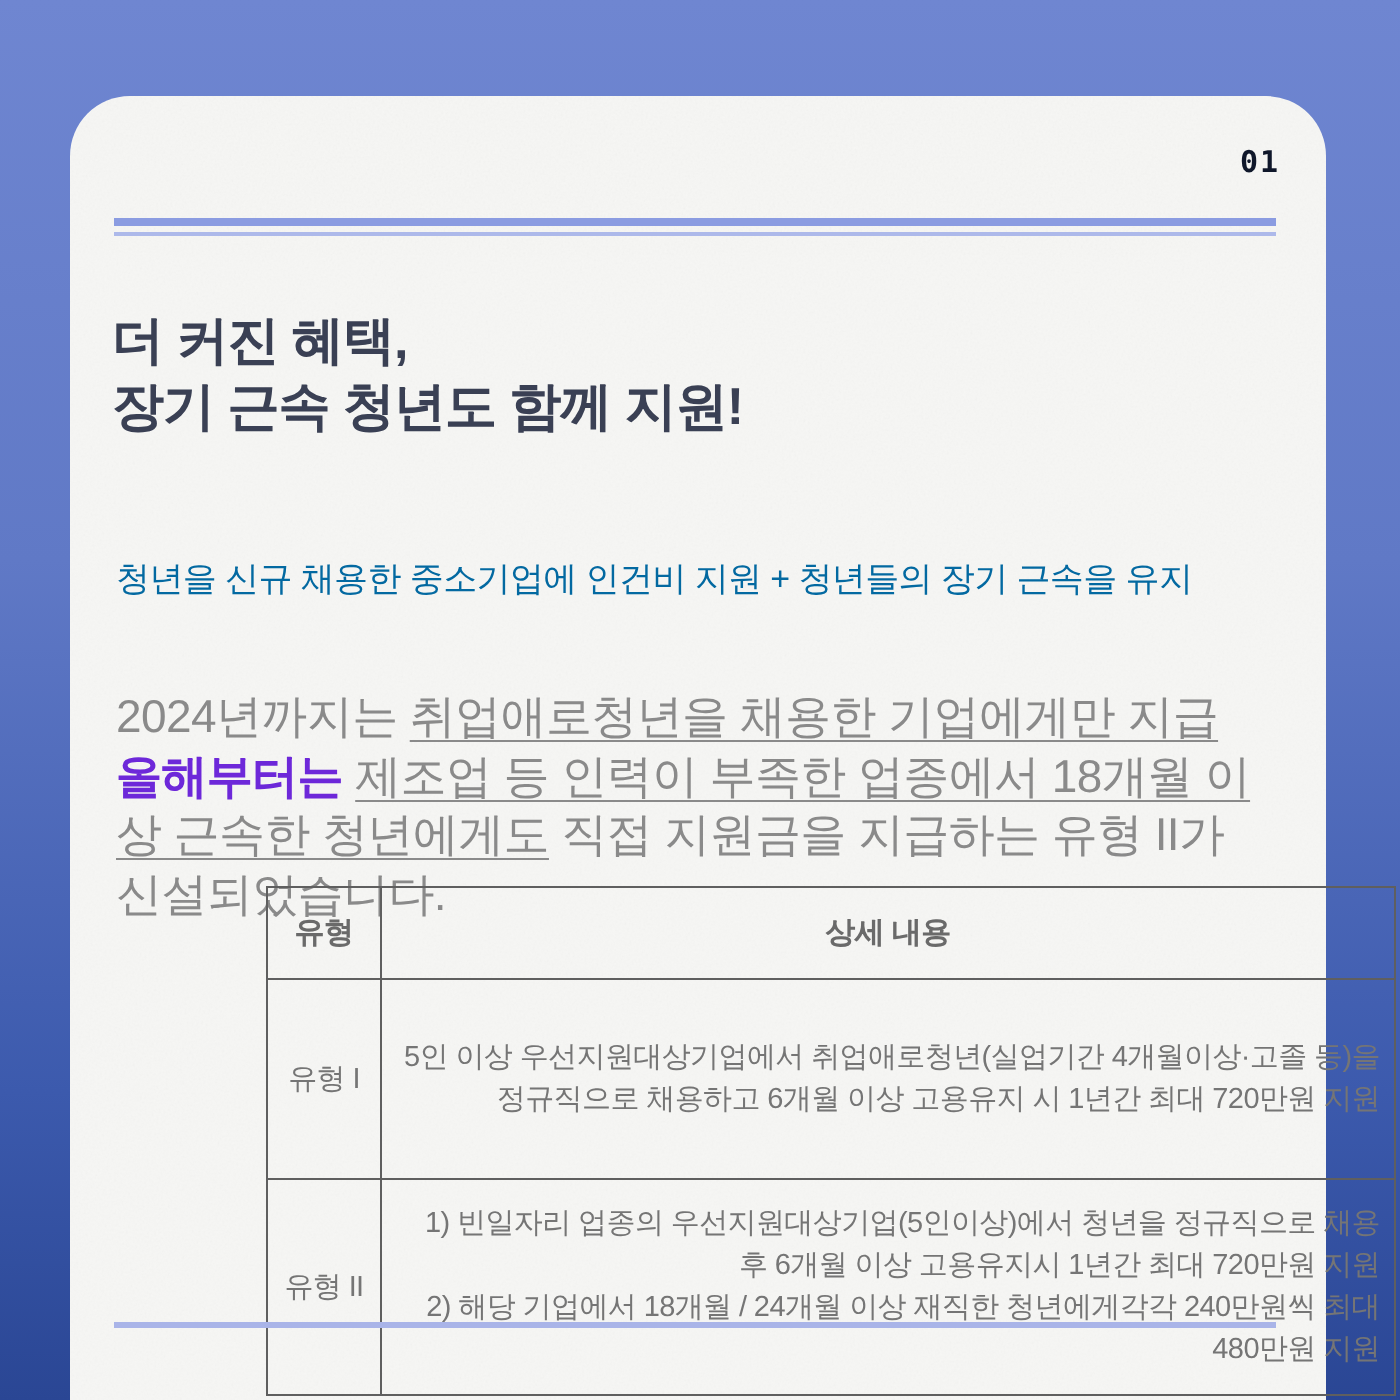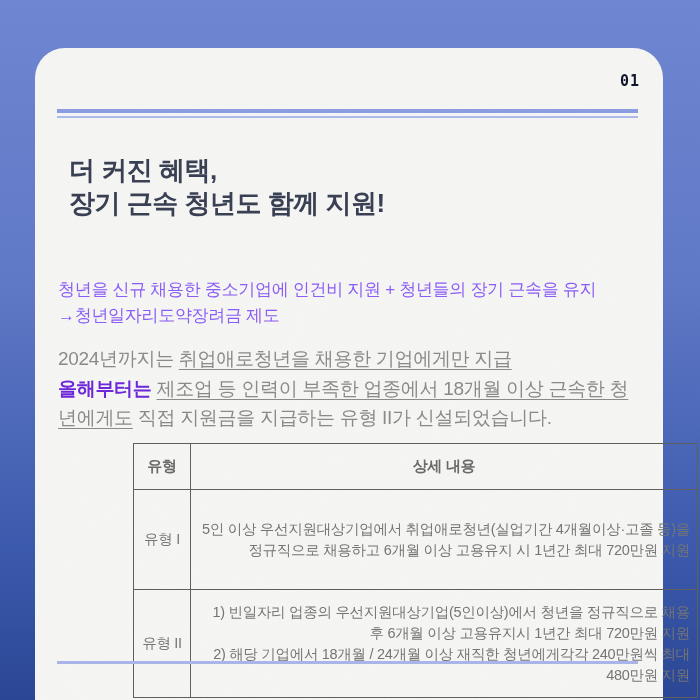--- a/index.html
+++ b/index.html
@@ -21,35 +21,35 @@
     font-family: "DejaVu Sans Mono", monospace;
     font-size: 15px; font-weight: 600; color: #0f172a; letter-spacing: 1px;
   }
   .rule-top { position: absolute; left: 22px; right: 25px; top: 61px; }
   .rule-top .thick { height: 4px; background: #8b9ce1; }
   .rule-top .thin  { height: 2px; background: #adb9ea; margin-top: 3px; }
   .rule-bottom {
     position: absolute; left: 22px; right: 25px; top: 613px;
     height: 3px; background: #a9b4e8;
   }
-  .heading { position: absolute; left: 34px; top: 106px; }
+  .heading { position: absolute; left: 21px; top: 106px; }
   .heading .line {
     font-size: 26px; font-weight: 700; color: #3a4054; line-height: 33px; letter-spacing: -0.5px;
   }
   .heading .title {
     margin-top: 7px; font-size: 29px; font-weight: 800; color: #3d54ca;
     line-height: 36px; letter-spacing: -0.5px;
   }
   .intro {
     position: absolute; left: 23px; top: 229px; width: 585px;
-    font-size: 17px; color: #8b5cf6; line-height: 26px; letter-spacing: -0.3px;
+    font-size: 17px; color: #0369a1; line-height: 26px; letter-spacing: -0.3px;
   }
   .paragraph {
     position: absolute; left: 23px; top: 296px; width: 578px;
-    font-size: 19px; color: #8a8a8a; line-height: 29.5px; letter-spacing: -0.3px;
+    font-size: 23px; color: #8a8a8a; line-height: 29.5px; letter-spacing: -0.3px;
   }
   .paragraph .u { text-decoration: underline; text-underline-offset: 4px; text-decoration-thickness: 1px; }
   .paragraph .hl { color: #6d28d9; font-weight: 700; }
   .info-table {
     position: absolute; left: 98px; top: 395px; width: 565px;
     border-collapse: collapse; table-layout: fixed;
     font-size: 14.5px; color: #757575; letter-spacing: -0.3px;
   }
   .info-table th, .info-table td {
     border: 1.4px solid #5f5f5f; text-align: center; vertical-align: middle;
@@ -84,21 +84,20 @@
       <div class="thin"></div>
     </div>
 
     <div class="heading">
       <div class="line">더 커진 혜택,</div>
       <div class="line">장기 근속 청년도 함께 지원!</div>
     </div>
 
     <div class="intro">
       <div>청년을 신규 채용한 중소기업에 인건비 지원 + 청년들의 장기 근속을 유지</div>
-      <div>→청년일자리도약장려금 제도</div>
     </div>
 
     <div class="paragraph">
       <span>2024년까지는 </span><span class="u">취업애로청년을 채용한 기업에게만 지급</span><br>
       <span class="hl">올해부터는 </span><span class="u">제조업 등 인력이 부족한 업종에서 18개월 이상 근속한 청년에게도</span><span> 직접 지원금을 지급하는 유형 II가 신설되었습니다.</span>
     </div>
 
     <table class="info-table">
       <colgroup>
           <col class="col-type">

